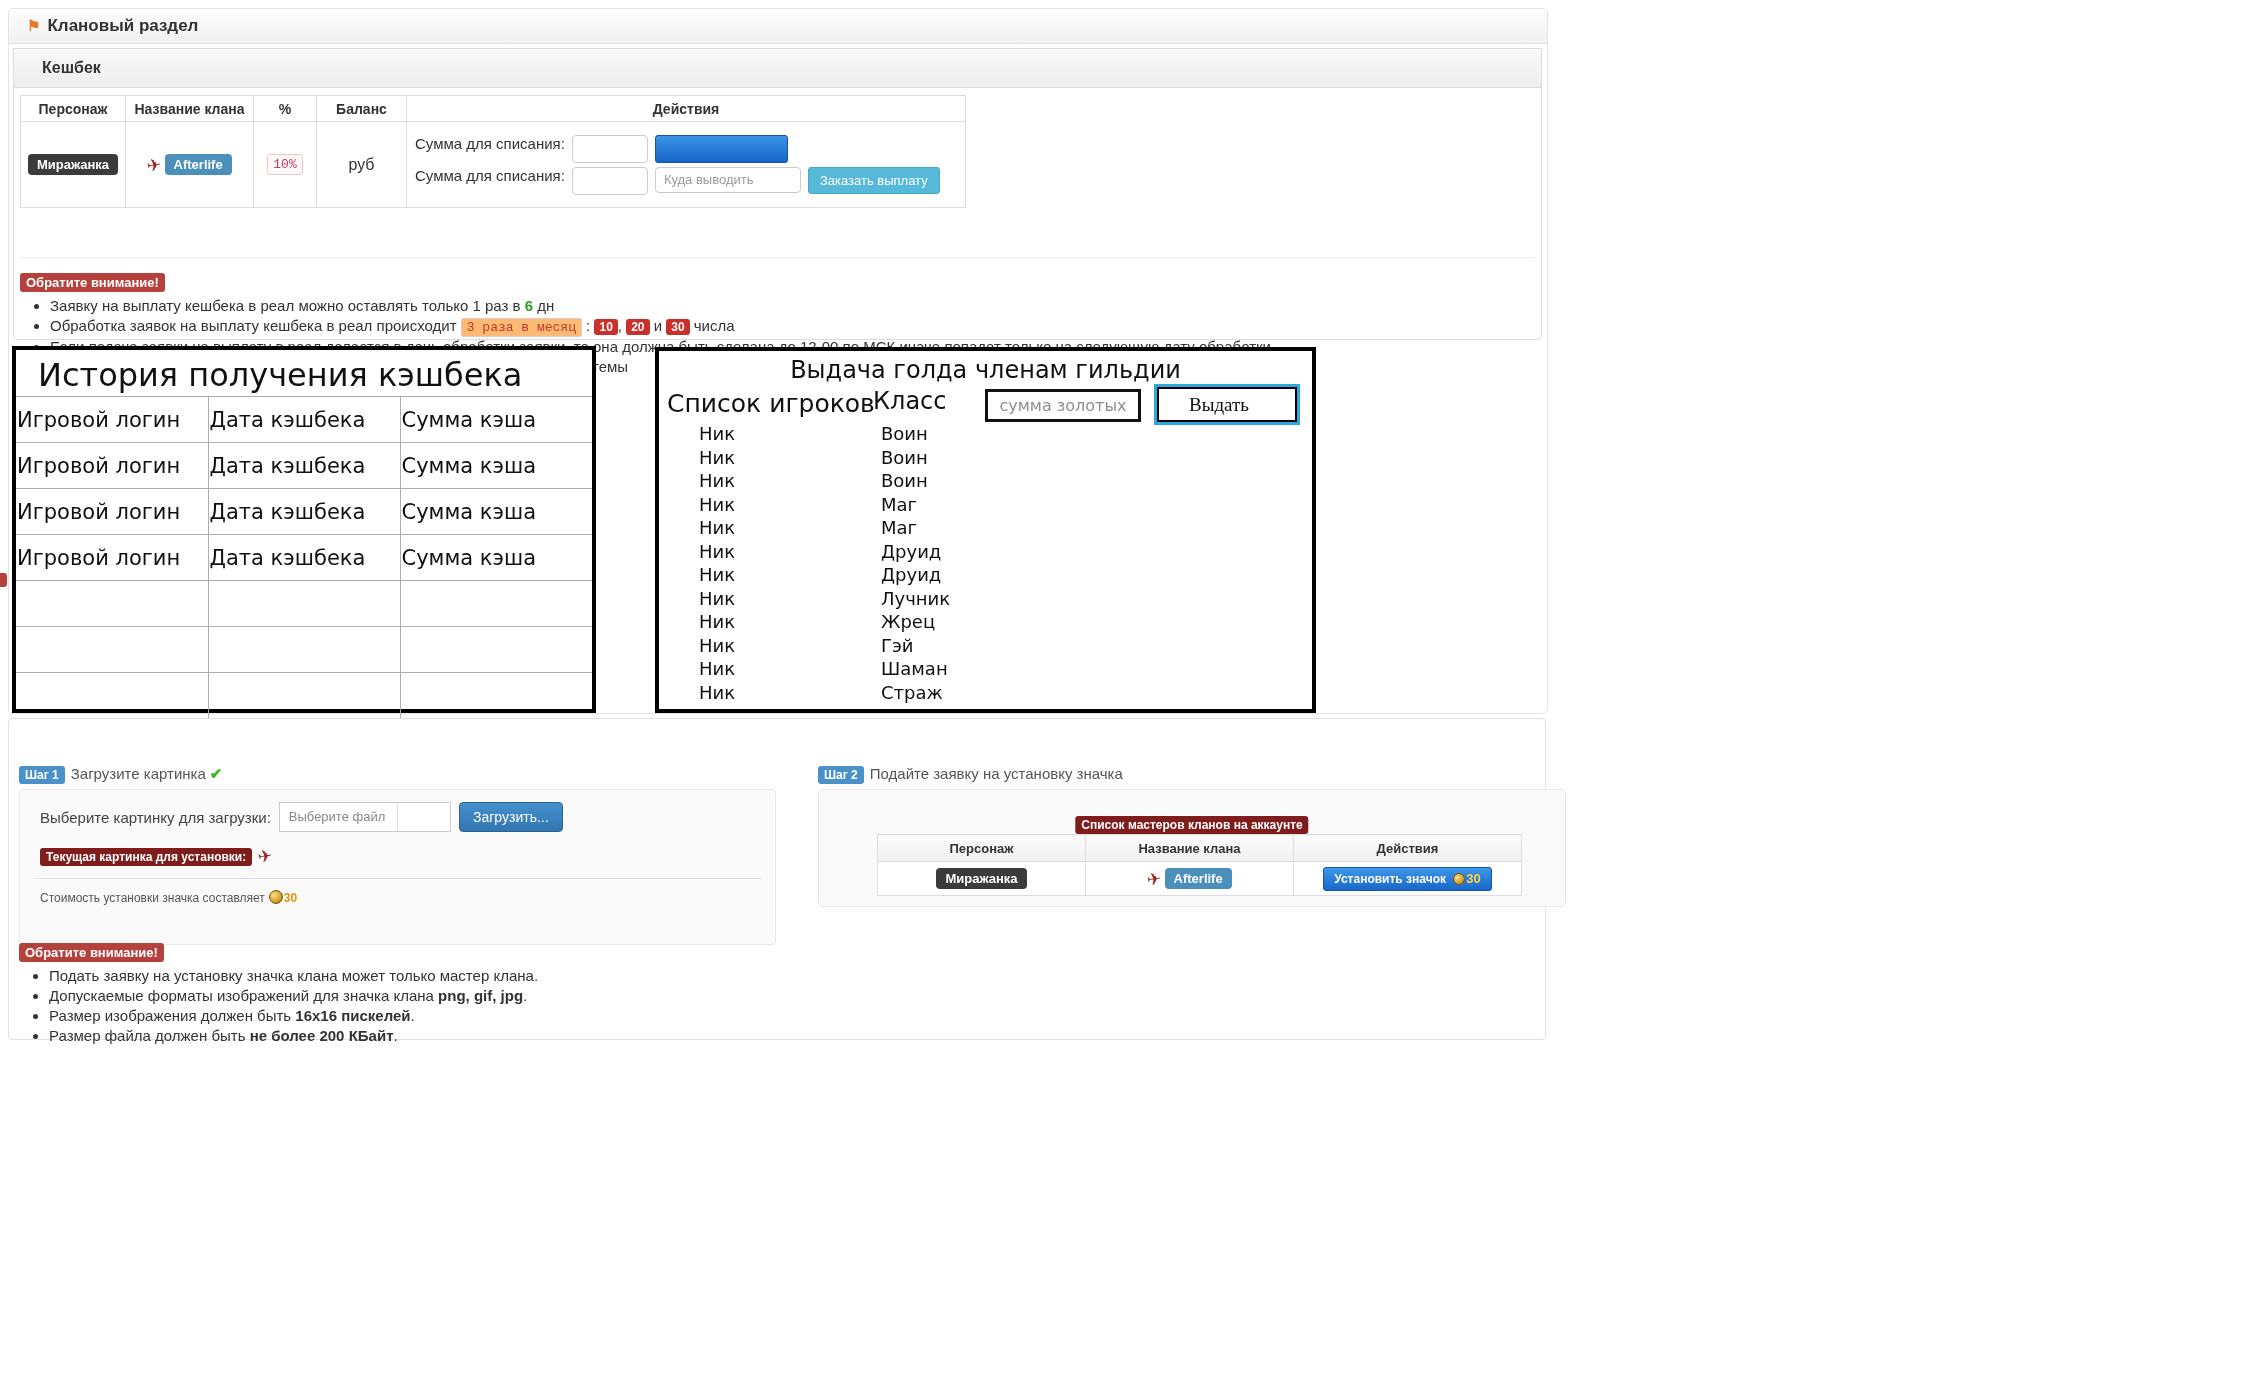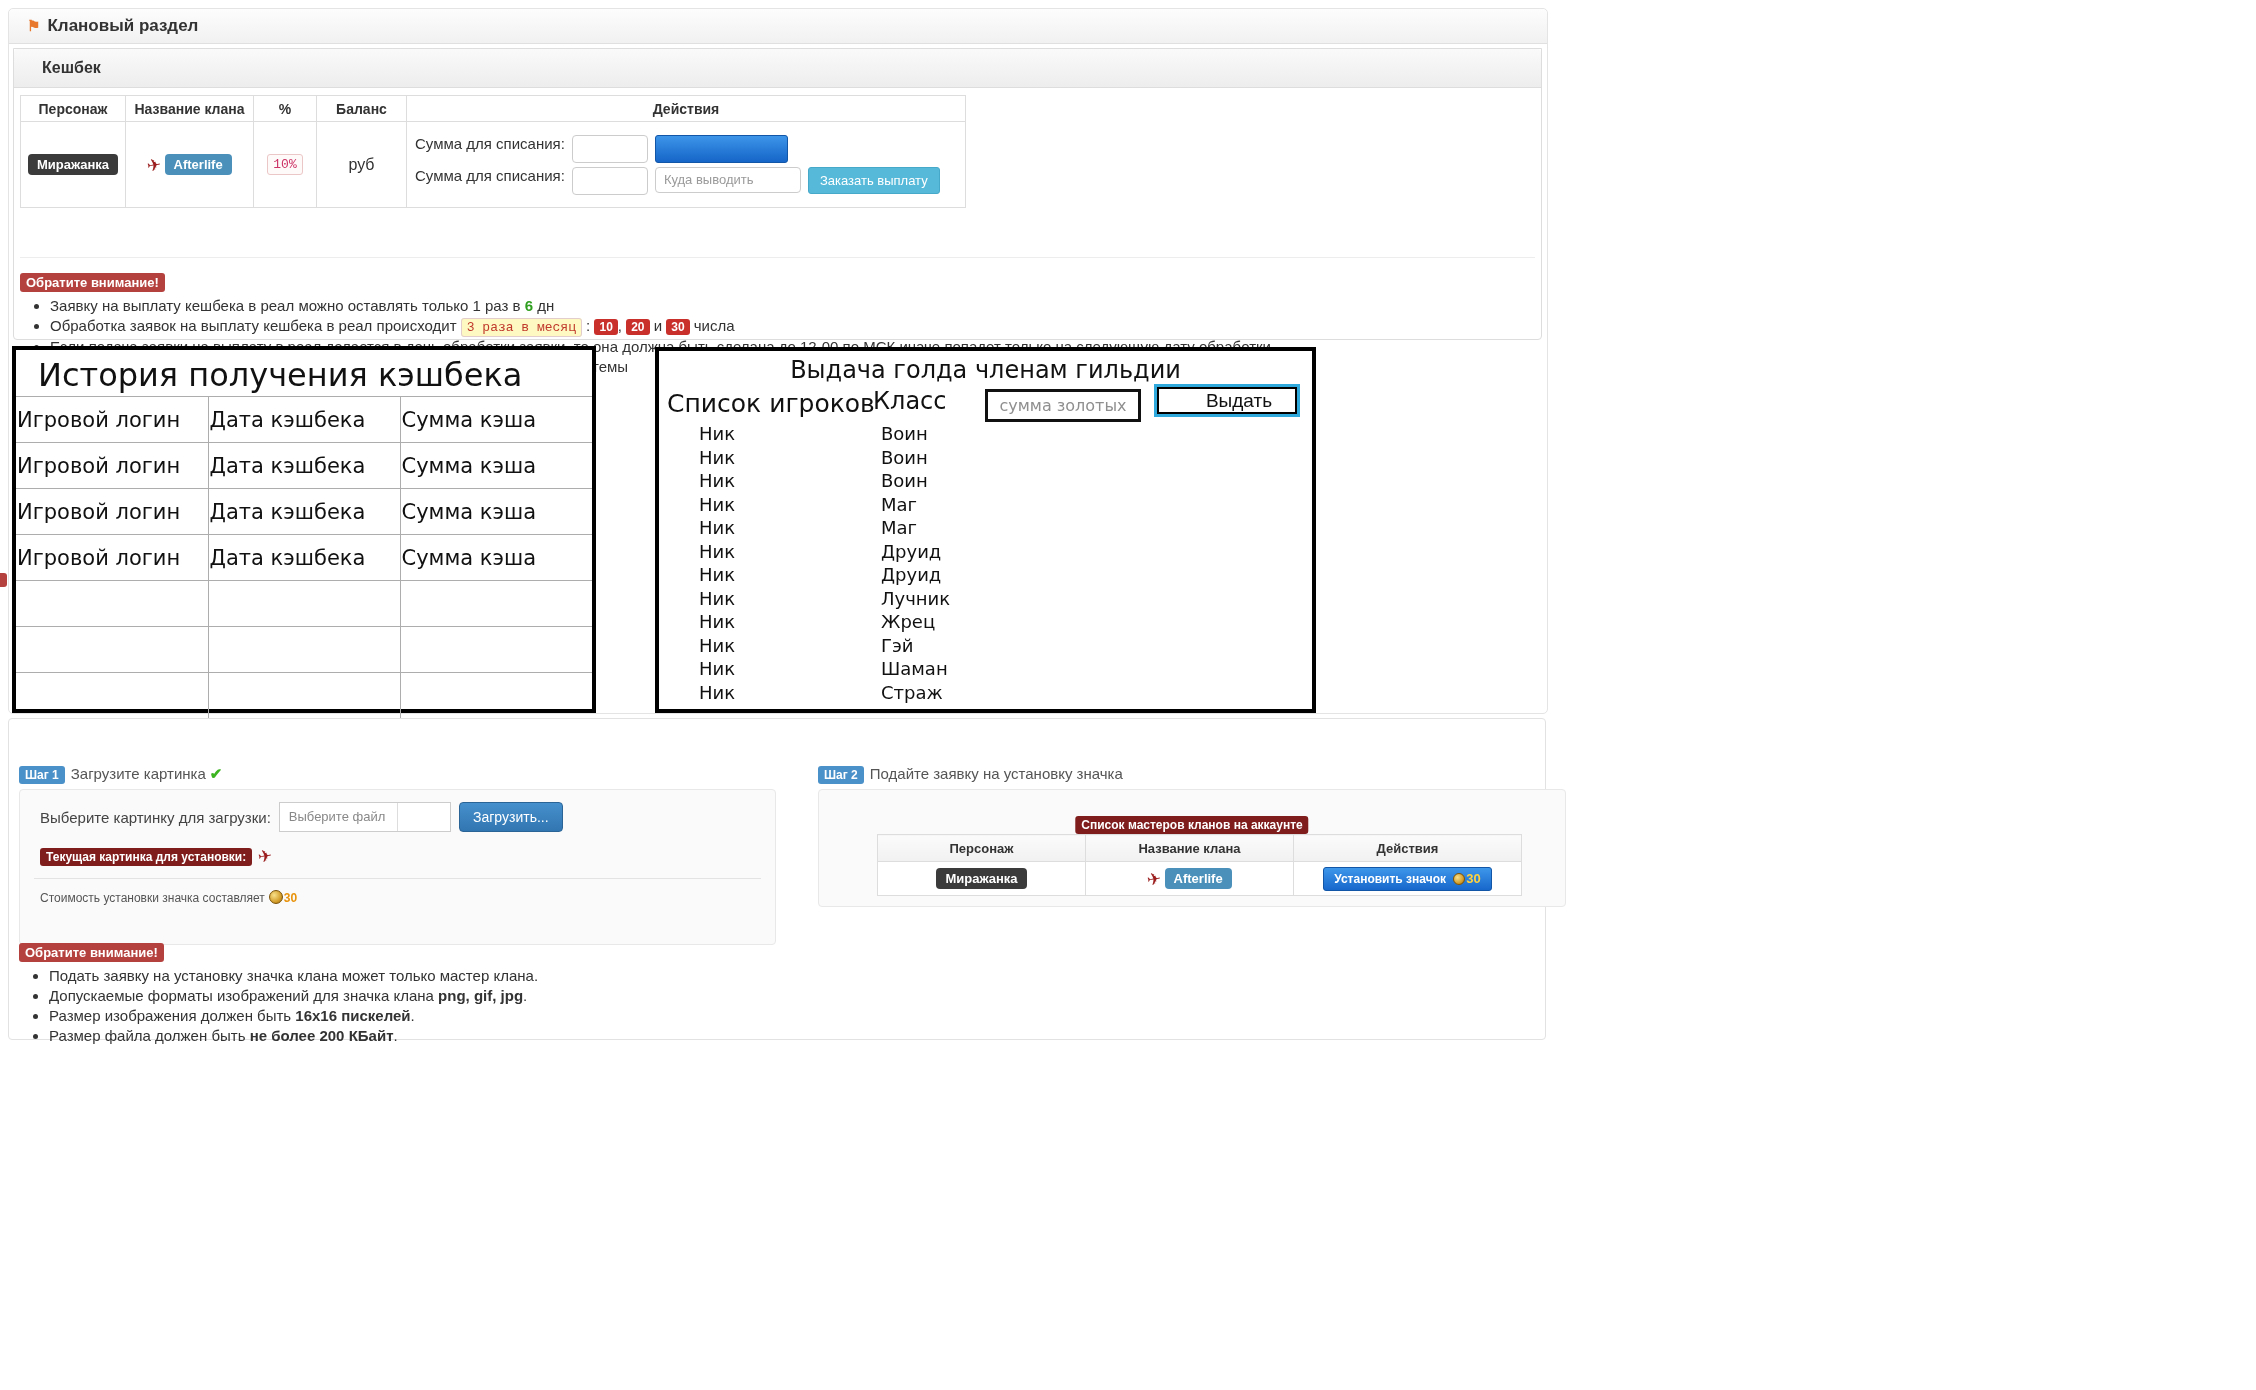--- a/index.html
+++ b/index.html
@@ -48,21 +48,21 @@
   .where-input::placeholder{color:#9a9a9a;}
   .primary-button{width:133px;height:28px;background:linear-gradient(#3d95e8,#1565c8);border:1px solid #1256a8;border-radius:3px;cursor:pointer;}
   .order-button{height:27px;background:#56b9d9;border:1px solid #46a9c9;border-radius:3px;color:#fff;font-size:13px;padding:0 11px;cursor:pointer;}
   .panel-divider{position:absolute;left:6px;right:6px;top:208px;border-top:1px solid #ededed;}
   
   .notice{position:absolute;left:6px;top:224px;right:10px;}
   .notice-badge{display:inline-block;background:#b5413e;color:#fff;font-weight:bold;font-size:13px;padding:2px 6px;border-radius:3px;}
   ul.notice-list{margin:5px 0 0 30px;padding:0;font-size:15px;color:#333;list-style:disc;}
   ul.notice-list li{margin:2px 0;line-height:1.2;}
   .green-num{color:#2e9e1e;font-weight:bold;}
-  .code-box{color:#c0392b;font-family:"Liberation Mono",monospace;font-size:13px;background:#fef9c3;border:1px solid #e2cccc;border-radius:3px;padding:1px 5px;}
+  .code-box{color:#c0392b;font-family:"Liberation Mono",monospace;font-size:13px;background:#fdba74;border:1px solid #e2cccc;border-radius:3px;padding:1px 5px;}
   .num-badge{display:inline-block;background:#c9302c;color:#fff;font-weight:bold;font-size:12px;padding:1px 5px;border-radius:3px;}
   .bold{font-weight:bold;}
   
   .history-box{
     position:absolute;left:12px;top:346px;width:584px;height:367px;
     border:4px solid #000;background:#fff;box-sizing:border-box;
     font-family:"DejaVu Sans",sans-serif;color:#111;
   }
   .history-title{font-size:32px;padding:6px 0 2px 22px;white-space:nowrap;}
   table.hist{border-collapse:collapse;width:100%;table-layout:fixed;}
@@ -74,21 +74,21 @@
     position:absolute;left:655px;top:347px;width:661px;height:366px;
     border:4px solid #000;background:#fff;box-sizing:border-box;
     font-family:"DejaVu Sans",sans-serif;color:#111;
   }
   .gold-title{text-align:center;font-size:24px;margin-top:5px;}
   .gold-header{position:absolute;left:0;top:36px;width:100%;height:34px;}
   .gold-players-h{position:absolute;left:8px;top:2px;font-size:25px;}
   .gold-class-h{position:absolute;left:214px;top:0;font-size:24px;}
   .gold-amount{position:absolute;left:326px;top:2px;width:146px;height:25px;border:3px solid #111;background:#fff;font-family:"DejaVu Sans",sans-serif;font-size:16px;color:#888;text-align:center;}
   .gold-amount::placeholder{color:#8f8f8f;}
-  .gold-give{position:absolute;left:498px;top:0;width:140px;height:27px;background:#fff;border:2px solid #000;box-shadow:0 0 0 3px #2fa8dc;font-family:Liberation Sans, sans-serif;font-size:19px;color:#111;text-align:center;padding-left:30px;cursor:pointer;}
+  .gold-give{position:absolute;left:498px;top:0;width:140px;height:35px;background:#fff;border:2px solid #000;box-shadow:0 0 0 3px #2fa8dc;font-family:Liberation Serif, serif;font-size:19px;color:#111;text-align:left;padding-left:30px;cursor:pointer;}
   .gold-rows{position:absolute;left:0;top:72px;width:100%;}
   .gold-row{height:23.5px;position:relative;}
   .gold-nick{position:absolute;left:40px;font-size:18px;}
   .gold-class{position:absolute;left:222px;font-size:18px;}
   .red-sliver{position:absolute;left:0;top:573px;width:7px;height:14px;background:#b5413e;border-radius:0 3px 3px 0;}
   
   .badge-panel{position:absolute;left:8px;top:718px;width:1538px;height:322px;border:1px solid #e2e2e2;border-radius:4px;background:#fff;box-sizing:border-box;}
   .badge-panel .panel-header{border-radius:4px 4px 0 0;}
   .step-row{position:absolute;font-size:15px;color:#555;}
   .step-badge{display:inline-block;background:#4a90c9;color:#fff;font-weight:bold;font-size:12px;padding:2px 6px;border-radius:3px;margin-right:6px;}

